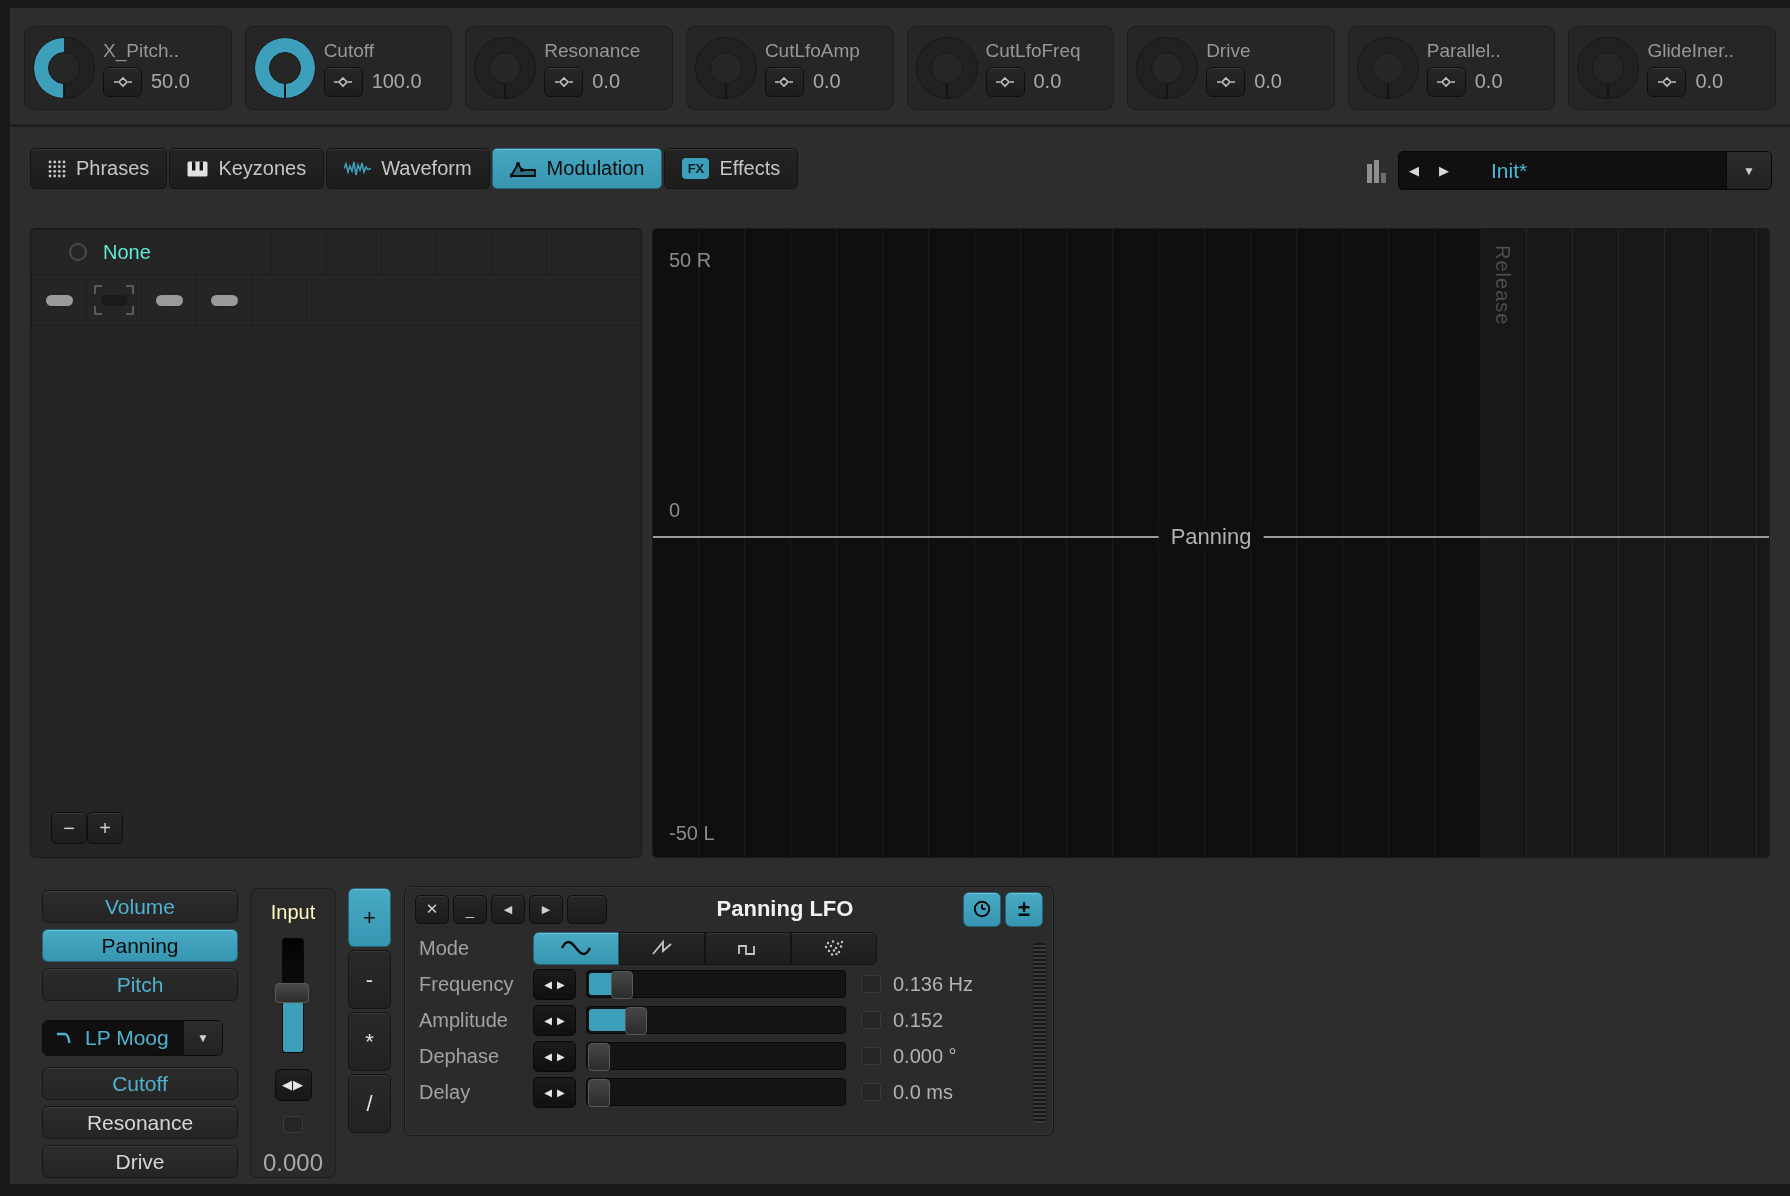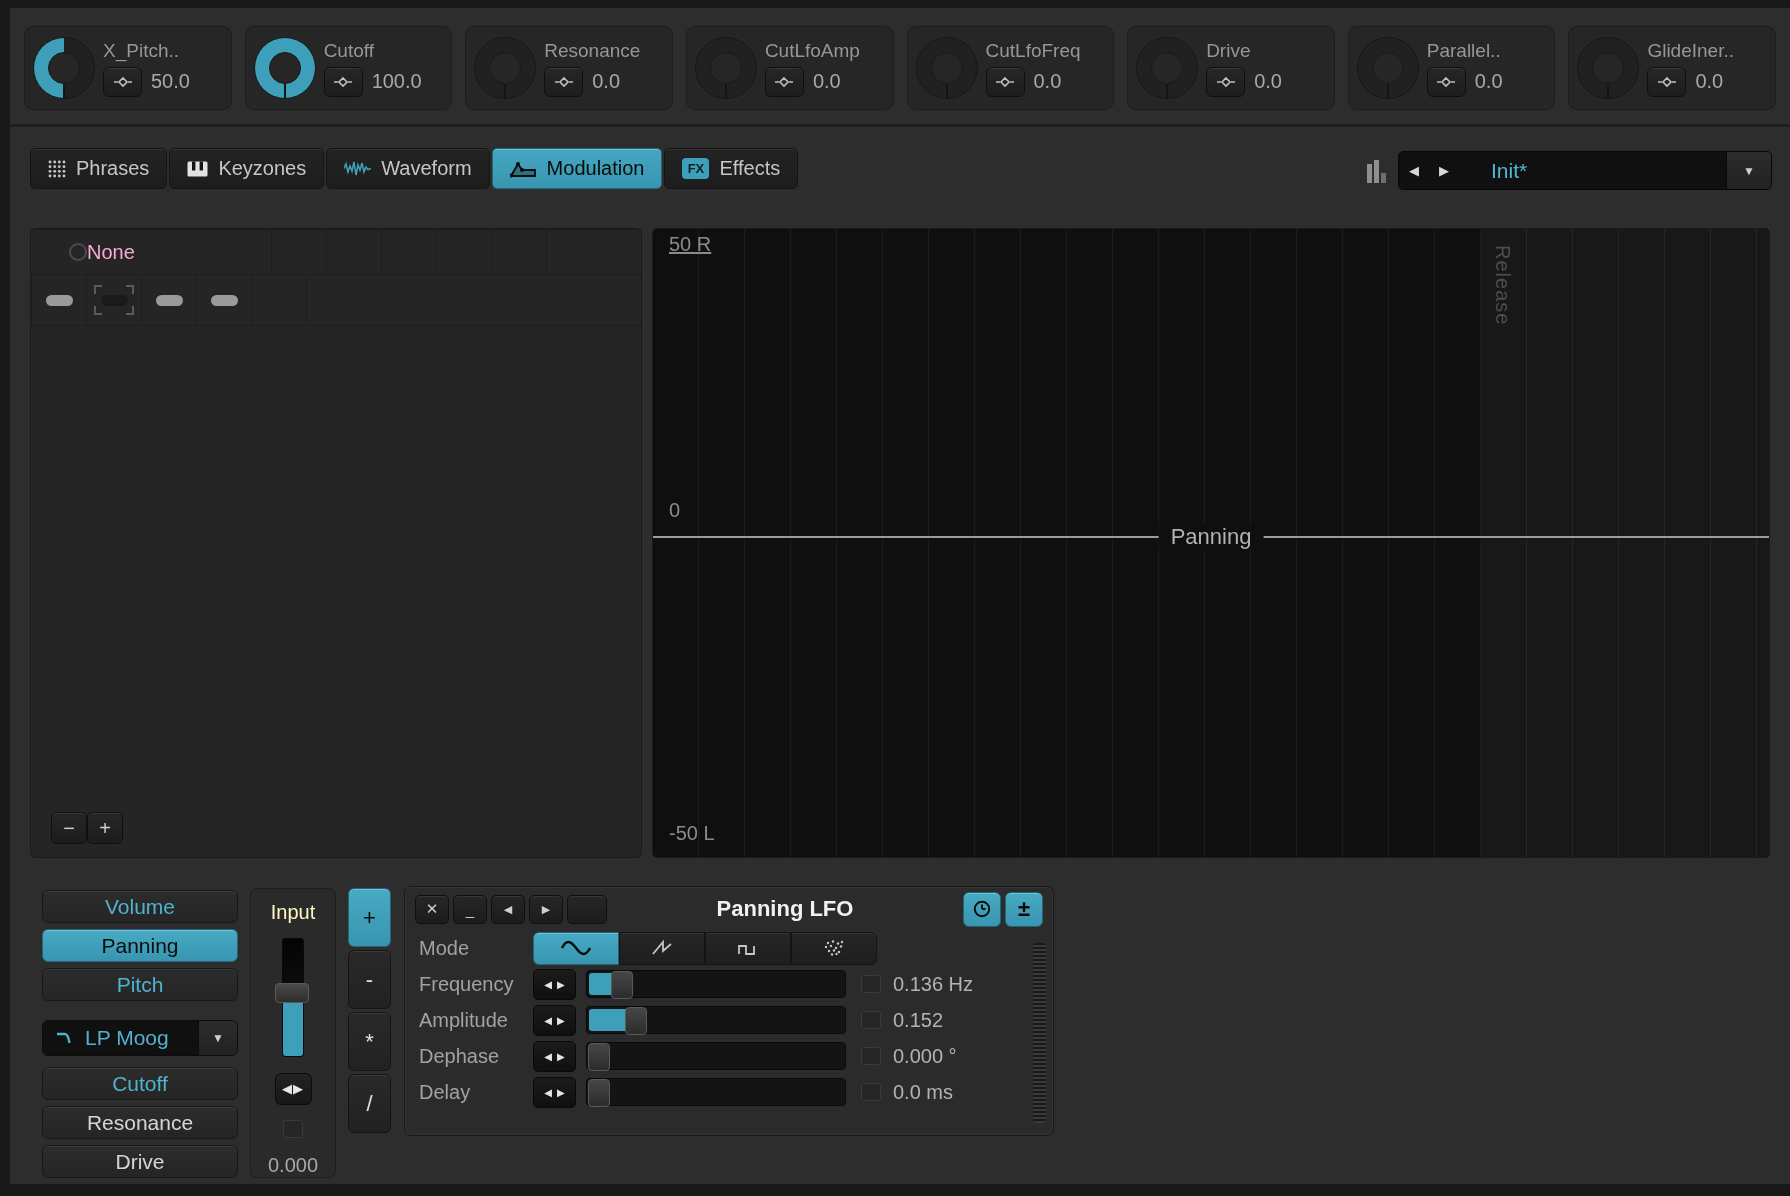--- a/index.html
+++ b/index.html
@@ -61,21 +61,21 @@
   .ap-title{width:218px;margin-left:22px;font-style:italic;font-size:20px;color:#989898;}
   .ap-col{width:55px;text-align:center;font-style:italic;font-size:19px;color:#989898;}
   .ap-divider{height:1px;background:#1d1d1d;}
   .ap-row{display:flex;align-items:stretch;border-bottom:1px solid #1d1d1d;}
   .row-none{height:44px;}
   .row-pb{height:50px;}
   .rn-name{width:240px;display:flex;align-items:center;box-sizing:border-box;}
   .radio{width:16px;height:16px;border-radius:50%;margin-left:38px;flex:none;}
   .radio.off{border:2px solid #4a4a4a;background:transparent;width:14px;height:14px;}
   .radio.on{background:#f4f4f4;}
-  .rn-label{font-size:20px;color:#f9a8d4;}
+  .rn-label{margin-left:16px;font-size:20px;color:#5eead4;}
   .cell{width:55px;border-left:1px solid #1e1e1e;display:flex;align-items:center;justify-content:center;box-sizing:border-box;}
   .pill{width:27px;height:11px;border-radius:6px;background:#9a9a9a;}
   .pill.dark{background:#1a1a1a;}
   .corners{position:relative;}
   .corners i{position:absolute;width:9px;height:11px;border:2px solid #4f4f4f;box-sizing:border-box;}
   .corners i.tl{top:0;left:0;border-right:none;border-bottom:none;}
   .corners i.tr{top:0;right:0;border-left:none;border-bottom:none;}
   .corners i.bl{bottom:0;left:0;border-right:none;border-top:none;}
   .corners i.br{bottom:0;right:0;border-left:none;border-top:none;}
   .name-brackets{width:176px;height:40px;display:flex;align-items:center;margin-left:8px;}
@@ -92,49 +92,49 @@
          border:1px solid #1a1a1a;border-radius:5px;overflow:hidden;box-sizing:border-box;}
   .grid{position:absolute;inset:0;
         background-image:repeating-linear-gradient(to right,transparent 0 45px,#1c1c1c 45px 46px);}
   .release-zone{position:absolute;right:0;top:0;bottom:0;width:288px;background:#181818;
         background-image:repeating-linear-gradient(to right,transparent 0 45px,#262626 45px 46px);}
   .release-label{position:absolute;left:10px;top:16px;writing-mode:vertical-rl;font-size:20px;color:#4e4e4e;letter-spacing:1px;}
   .center-line{position:absolute;left:0;right:0;top:307px;height:2px;background:#9c9c9c;}
   .center-label{position:absolute;left:50%;top:308px;transform:translate(-50%,-50%);background:#0f0f0f;
         padding:0 12px;font-size:22px;color:#b2b2b2;}
   .g-lbl{position:absolute;left:16px;font-size:20px;color:#8b8b8b;}
-  .g-top{top:4px;text-decoration:underline;} .g-mid{top:270px;} .g-bot{bottom:12px;margin-top:24px;}
+  .g-top{top:20px;} .g-mid{top:270px;} .g-bot{bottom:12px;margin-top:24px;}
 
   
   .targets{position:absolute;left:42px;top:890px;width:196px;display:flex;flex-direction:column;gap:6px;}
   .tbtn{height:33px;border-radius:6px;background:linear-gradient(#2c2c2c,#252525);border:1px solid #171717;
         box-shadow:inset 0 1px 0 #3c3c3c;display:flex;align-items:center;justify-content:center;
         font-size:21px;color:#4fb2cf;box-sizing:border-box;}
   .tbtn.white{color:#d6d6d6;}
   .tbtn.active{background:linear-gradient(#48aac4,#3795b0);border-color:#23647a;box-shadow:inset 0 1px 0 #6fc2d8;color:#0c0c0c;}
-  .filter-select{height:34px;margin:13px 0 5px 0;display:flex;border-radius:6px;overflow:hidden;border:1px solid #0c0c0c;}
+  .filter-select{height:34px;margin:13px 15px 5px 0;display:flex;border-radius:6px;overflow:hidden;border:1px solid #0c0c0c;}
   .fs-main{flex:1;background:#101010;display:flex;align-items:center;gap:12px;padding-left:12px;
            font-size:21px;color:#4fb2cf;}
   .fs-dd{width:38px;background:linear-gradient(#2c2c2c,#222);border-left:1px solid #0c0c0c;
          display:flex;align-items:center;justify-content:center;color:#cfcfcf;font-size:12px;}
 
   
   .input-panel{position:absolute;left:250px;top:888px;width:86px;height:290px;background:#2a2a2a;
         border:1px solid #1e1e1e;border-radius:7px;display:flex;flex-direction:column;align-items:center;box-sizing:border-box;}
   .input-title{margin-top:12px;font-size:20px;color:#fef9c3;}
   .vslider{position:relative;width:20px;height:118px;margin-top:14px;background:linear-gradient(#040404,#181818);
         border:1px solid #0a0a0a;border-radius:3px;}
   .vfill{position:absolute;left:0;right:0;top:64px;bottom:0;background:#3d9fba;border-radius:0 0 3px 3px;}
   .vhandle{position:absolute;left:-8px;top:44px;width:34px;height:20px;border-radius:4px;
         background:linear-gradient(#4a4a4a,#2d2d2d);border:1px solid #5a5a5a;box-sizing:border-box;}
   .lr-btn{margin-top:16px;width:35px;height:31px;background:linear-gradient(#222,#171717);border:1px solid #0c0c0c;
         border-radius:6px;display:flex;align-items:center;justify-content:center;color:#e8e8e8;font-size:13px;letter-spacing:1px;}
   .chk{width:18px;height:16px;background:#262626;border:1px solid #3a3a3a;border-radius:3px;}
   .input-panel .chk{margin-top:15px;}
-  .input-value{margin-top:16px;font-size:20px;color:#a8a8a8;}
+  .input-value{margin-top:16px;font-size:24px;color:#a8a8a8;}
 
   
   .ops{position:absolute;left:348px;top:888px;width:43px;display:flex;flex-direction:column;gap:3px;}
   .op{height:59px;border-radius:6px;background:linear-gradient(#292929,#222);border:1px solid #141414;
       box-shadow:inset 0 1px 0 #3a3a3a;display:flex;align-items:center;justify-content:center;
       font-size:22px;color:#e0e0e0;box-sizing:border-box;}
   .op.active{background:linear-gradient(#48aac4,#3795b0);border-color:#23647a;box-shadow:inset 0 1px 0 #6fc2d8;color:#0b0b0b;}
 
   
   .lfo{position:absolute;left:404px;top:886px;width:650px;height:250px;background:#2b2b2b;

